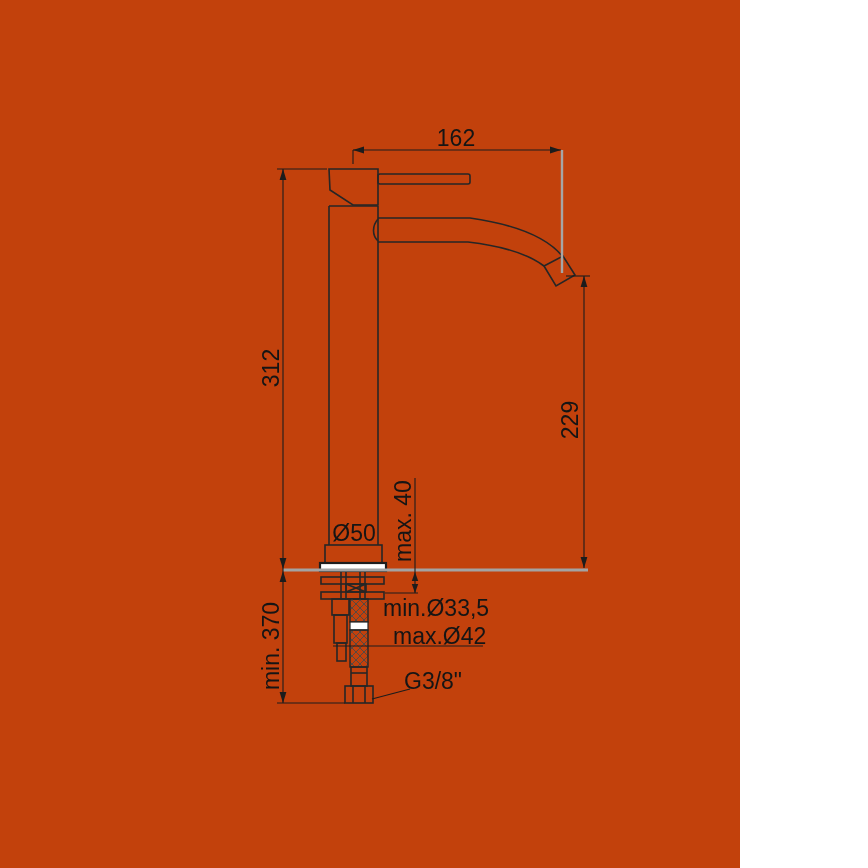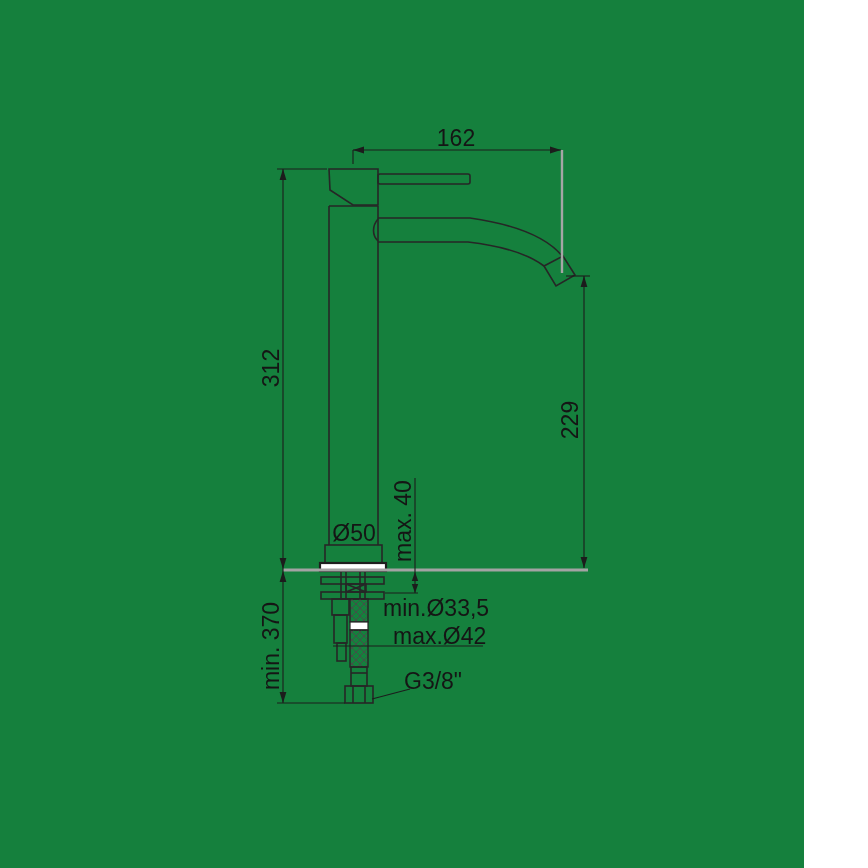--- a/index.html
+++ b/index.html
@@ -3,23 +3,23 @@
 <meta charset="utf-8">
 <style>
   html, body {
     margin: 0;
     padding: 0;
     background: #ffffff;
     font-family: "Liberation Sans", sans-serif;
   }
   .canvas {
     position: relative;
-    width: 804px;
+    width: 740px;
     height: 868px;
-    background: #15803d;
+    background: #c2410c;
     overflow: hidden;
   }
   svg text {
     fill: #151515;
     font-family: "Liberation Sans", sans-serif;
     font-size: 23px;
   }
   .outline { stroke: #262626; stroke-width: 1.6; fill: none; }
   .outline-bold { stroke: #1e1e1e; stroke-width: 2.2; fill: #ffffff; }
   .dimline { stroke: #1c1c1c; stroke-width: 1.1; fill: none; }

